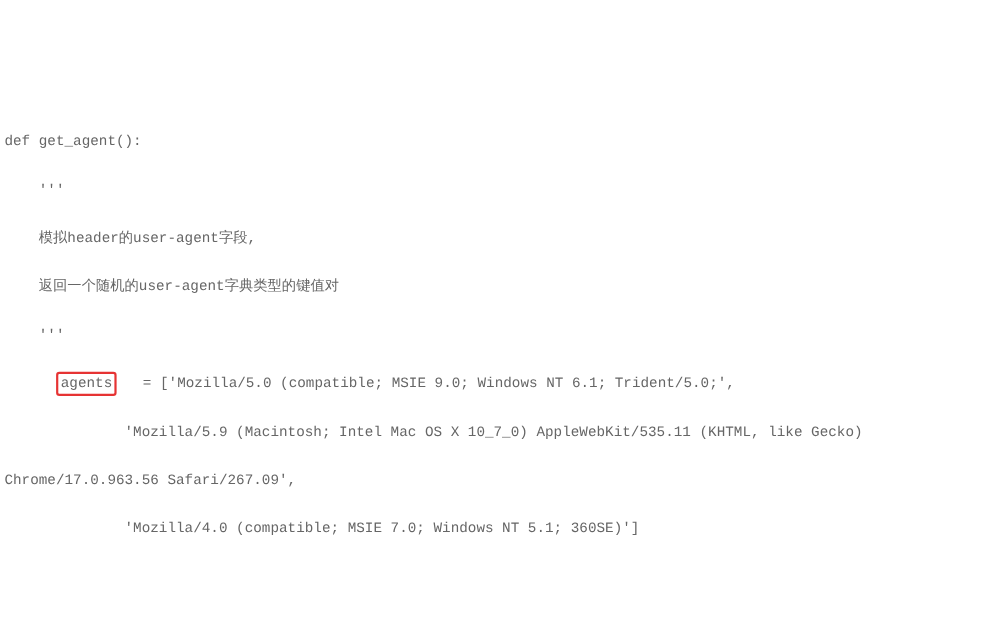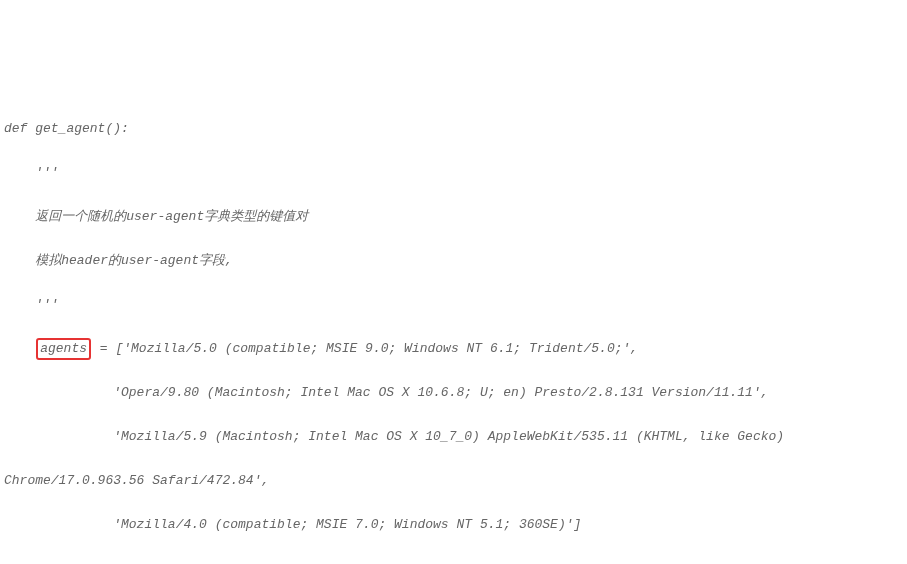--- a/index.html
+++ b/index.html
@@ -13,46 +13,44 @@
     white-space: pre;
     overflow-x: auto;
   }
   .code-container {
     position: relative;
   }
   .line {
     display: block;
     min-height: 22px;
     position: relative;
-    font-style: italic;
   }
   .highlight-box {
     border: 2px solid #e63333;
     border-radius: 3px;
     padding: 0 2px;
     display: inline-block;
     line-height: 18px;
-    margin: 0 1px;
+    margin: 0 16px;
   }
 </style>
 </head>
 <body>
 
 
 
 <div class="code-container">
 <span class="line">def get_agent():</span>
 <span class="line">    '''</span>
+<span class="line">    模拟header的user-agent字段,</span>
 <span class="line">    返回一个随机的user-agent字典类型的键值对</span>
-<span class="line">    模拟header的user-agent字段,</span>
 <span class="line">    '''</span>
 <span class="line"><span>    </span><span class="highlight-box">agents</span><span> = ['Mozilla/5.0 (compatible; MSIE 9.0; Windows NT 6.1; Trident/5.0;',</span></span>
-<span class="line">              'Opera/9.80 (Macintosh; Intel Mac OS X 10.6.8; U; en) Presto/2.8.131 Version/11.11',</span>
 <span class="line">              'Mozilla/5.9 (Macintosh; Intel Mac OS X 10_7_0) AppleWebKit/535.11 (KHTML, like Gecko) </span>
-<span class="line">Chrome/17.0.963.56 Safari/472.84',</span>
+<span class="line">Chrome/17.0.963.56 Safari/267.09',</span>
 <span class="line">              'Mozilla/4.0 (compatible; MSIE 7.0; Windows NT 5.1; 360SE)']</span>
 
 
 
 
 
 
 
 
 

